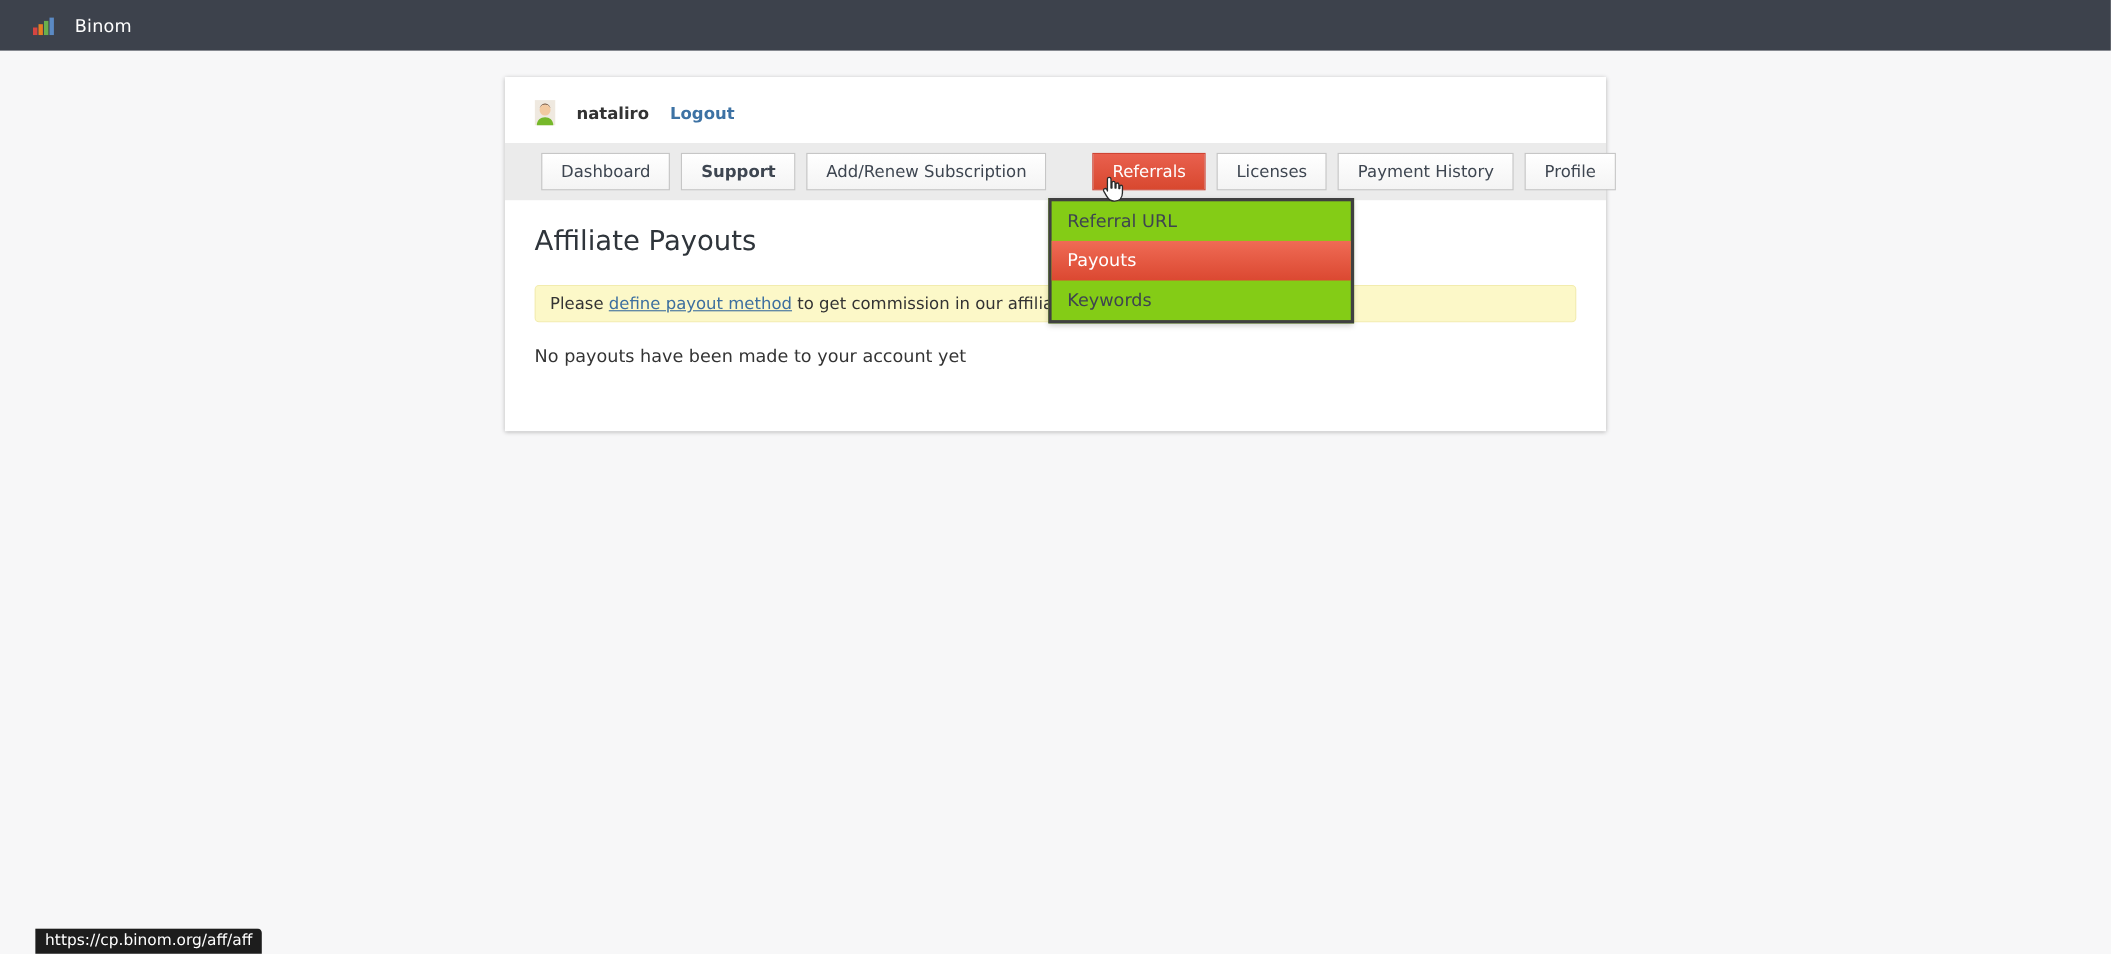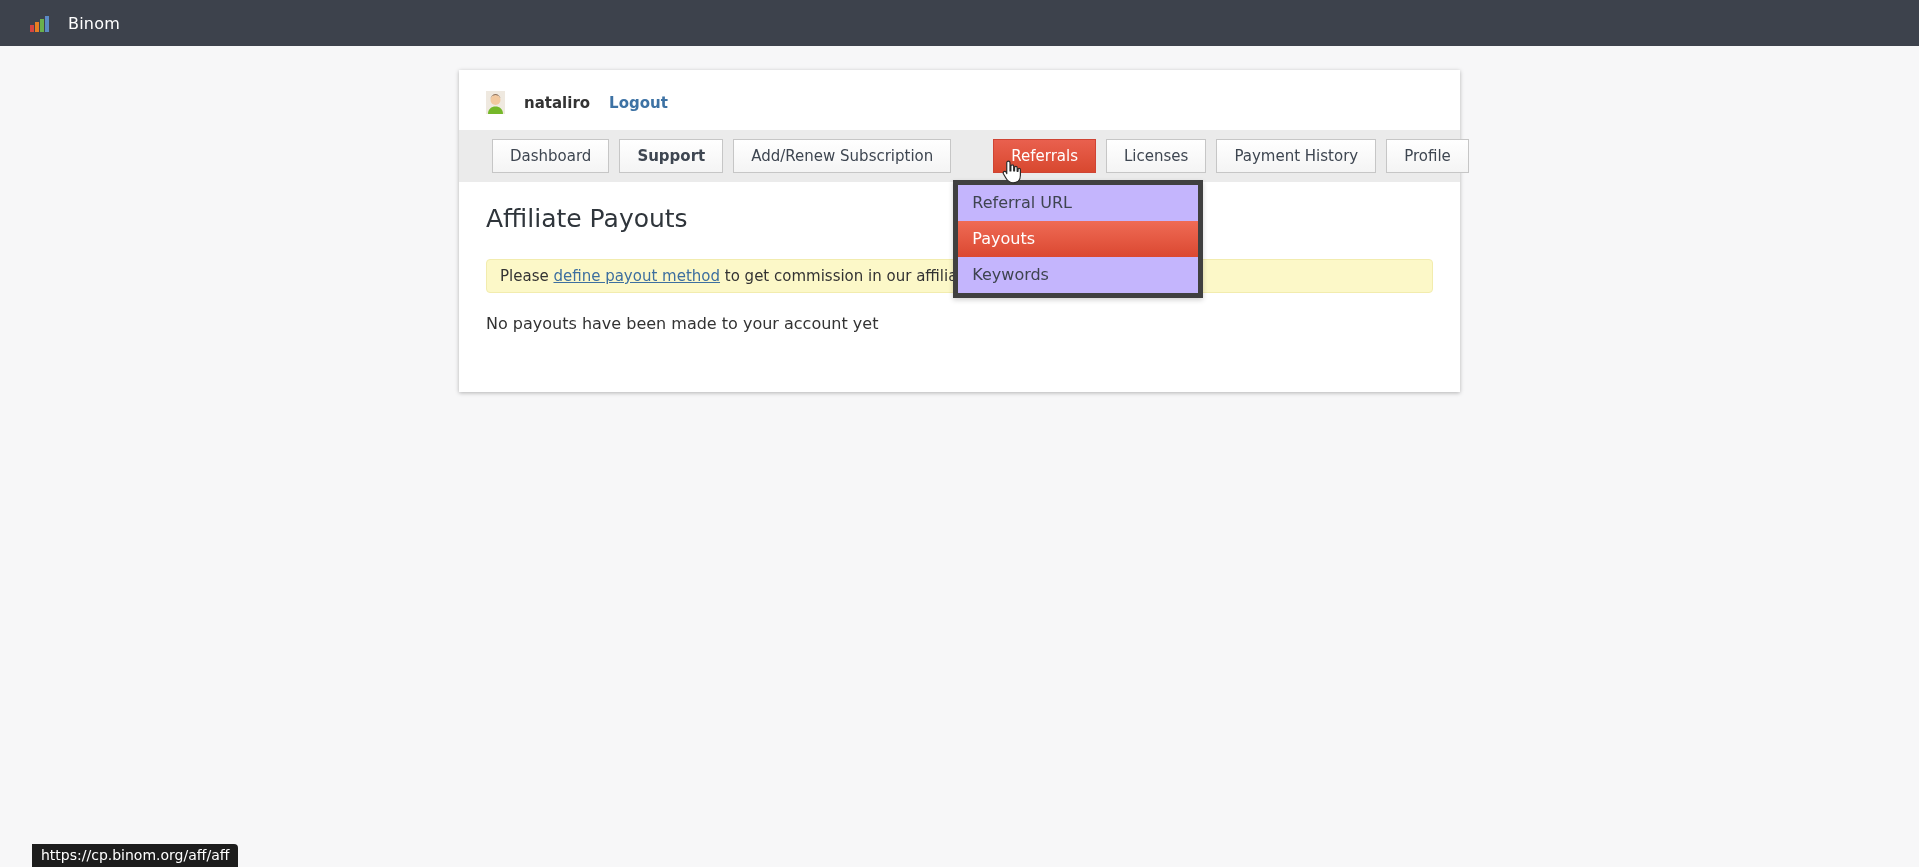--- a/index.html
+++ b/index.html
@@ -62,23 +62,23 @@
     background:linear-gradient(#e9604e,#d8482f);
     border-color:#cf4434;
     color:#ffffff;
   }
   .ref-wrap { position:relative;padding-left:32px; }
 
   
   .dropdown {
     position:absolute;
     left:-8px; top:41px;
-    width:250px;
-    background:#c4b5fd;
-    border:5px solid #404040;
+    width:278px;
+    background:#84cc16;
+    border:3px solid #404040;
     box-shadow:0 2px 5px rgba(0,0,0,.18);
     z-index:5;
   }
   .dropdown .item {
     height:36px; line-height:36px;
     padding:0 14px;
     font-size:16px;
     color:#3e4450;
     cursor:pointer;
     white-space:nowrap;

